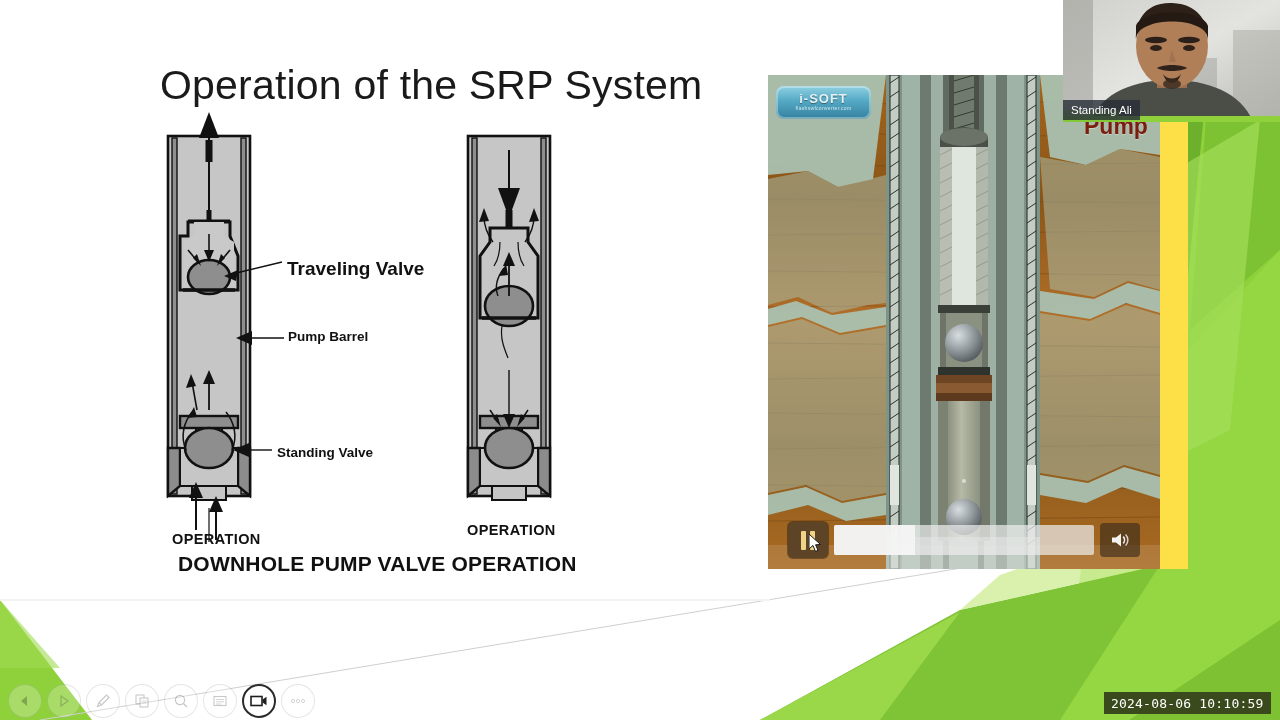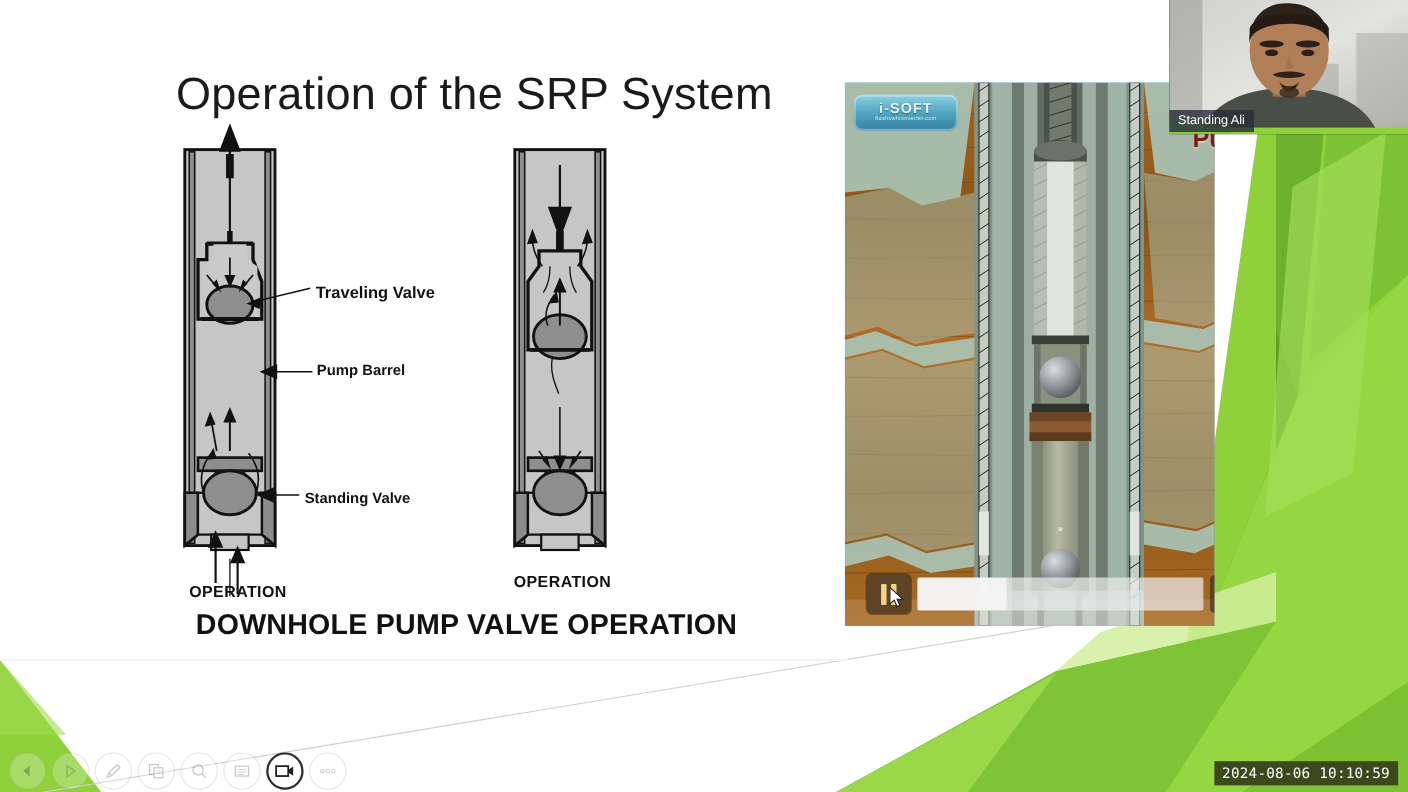--- a/index.html
+++ b/index.html
@@ -16,29 +16,29 @@
   .slide-title{
     position:absolute;left:160px;top:62px;
     font-size:41px;font-weight:400;color:#1a1a1a;letter-spacing:.2px;
     font-family:"Liberation Sans",sans-serif;white-space:nowrap;
   }
   .diagram{position:absolute;left:150px;top:110px;width:470px;height:470px;}
   .lbl{
     position:absolute;font-weight:bold;color:#111;
     font-family:"Liberation Sans",sans-serif;white-space:nowrap;
   }
-  .lbl-travel{left:287px;top:258px;font-size:15px;}
+  .lbl-travel{left:287px;top:258px;font-size:19px;}
   .lbl-barrel{left:288px;top:329px;font-size:13.5px;}
   .lbl-standing{left:277px;top:445px;font-size:13.5px;}
   .lbl-upstroke{left:172px;top:531px;font-size:14.5px;letter-spacing:.4px;}
   .lbl-downstroke{left:467px;top:522px;font-size:14.5px;letter-spacing:.4px;}
-  .lbl-caption{left:178px;top:552px;font-size:26px;letter-spacing:.2px;}
+  .lbl-caption{left:178px;top:552px;font-size:21px;letter-spacing:.2px;}
 
   
-  .video-panel{position:absolute;left:768px;top:75px;width:336px;height:494px;overflow:hidden;background:#7dd3fc;}
+  .video-panel{position:absolute;left:768px;top:75px;width:420px;height:494px;overflow:hidden;background:#fde047;}
   .video-svg{position:absolute;left:0;top:0;width:392px;height:494px;}
   .wm{
     position:absolute;left:8px;top:11px;width:95px;height:33px;border-radius:8px;
     background:linear-gradient(180deg,#8fd4e8 0%,#4ea8c8 45%,#2b7c9e 100%);
     box-shadow:0 0 0 2px rgba(255,255,255,.35) inset;opacity:.92;
     display:flex;flex-direction:column;align-items:center;justify-content:center;
   }
   .wm-main{font-size:13px;font-weight:bold;color:#e8f6fb;letter-spacing:1px;line-height:12px;
            text-shadow:0 1px 1px rgba(0,0,0,.45);}
   .wm-sub{font-size:5px;color:#d6eef7;letter-spacing:.3px;line-height:7px;}

